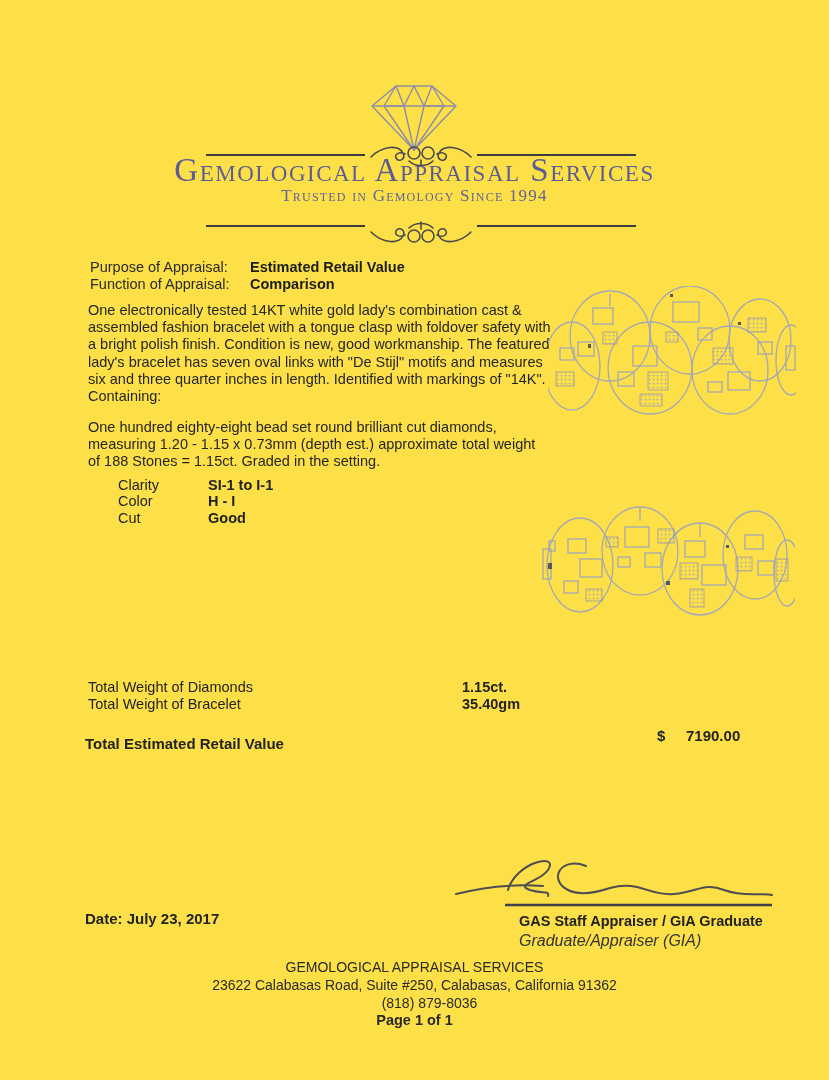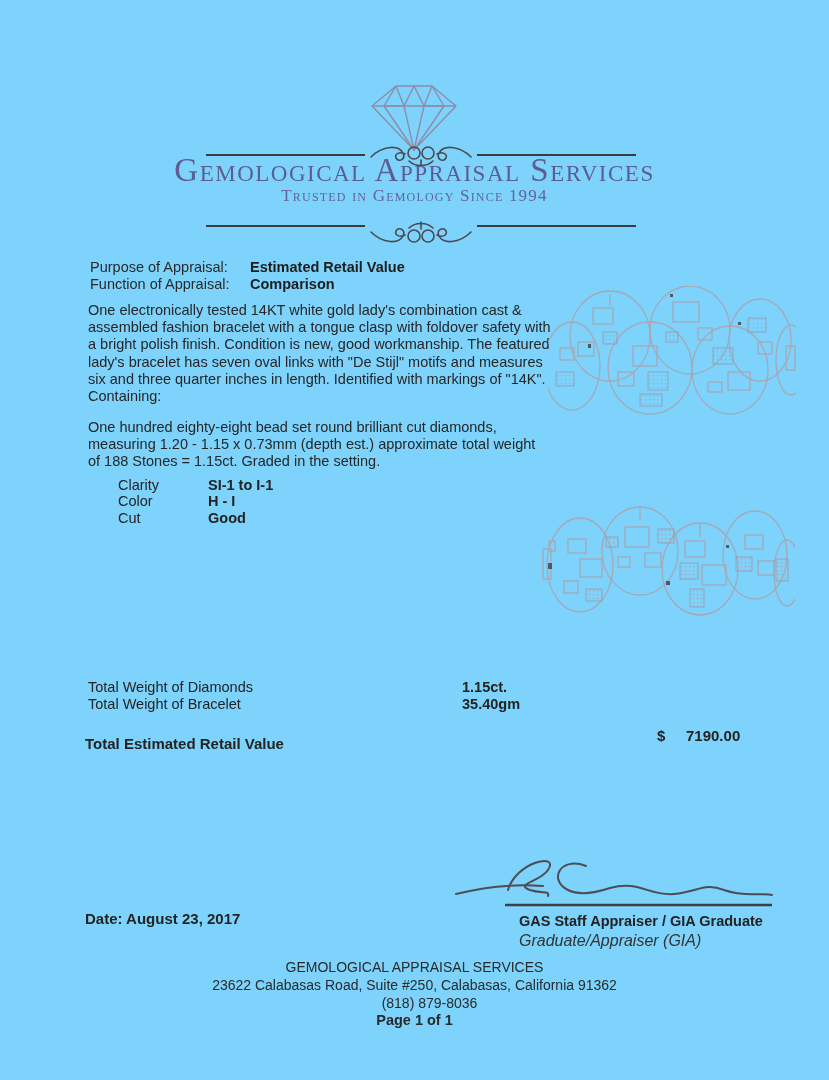--- a/index.html
+++ b/index.html
@@ -1,19 +1,19 @@
 <!DOCTYPE html>
 <html><head>
 <meta charset="utf-8">
 <style>
   html,body{margin:0;padding:0;background:#ffffff;}
   .page{
     position:relative;
     width:829px;height:1080px;
-    background:#7dd3fc;
+    background:#fde047;
     font-family:"Liberation Sans", sans-serif;
     color:#232323;
     overflow:hidden;
   }
   
   .logo-diamond{position:absolute;left:366px;top:80px;}
   .rule-row{position:absolute;left:206px;width:430px;display:flex;align-items:center;}
   .rule-row .line{flex:1;height:0;border-top:2px solid #3c3c40;}
   .rule-top{top:141px;}
   .rule-bottom{top:204px;}
@@ -223,21 +223,21 @@
 
   <svg class="signature" width="330" height="62" viewBox="0 0 330 62">
     <g fill="none" stroke="#4d4d52" stroke-width="2" stroke-linecap="round">
       <path d="M8,44 C40,36 70,34 95,36"></path>
       <path d="M60,40 C68,12 112,2 100,20 C92,32 66,34 82,40 C94,44 102,40 100,46"></path>
       <path d="M138,16 C112,6 100,30 120,40 C132,46 150,42 162,38 C192,30 200,46 226,44 C250,42 256,32 276,40 C298,48 316,42 324,45"></path>
     </g>
     <line x1="57" y1="55" x2="324" y2="55" stroke="#3f3f44" stroke-width="2.4"></line>
   </svg>
 
-  <div class="date-line">Date: August 23, 2017</div>
+  <div class="date-line">Date: July 23, 2017</div>
   <div class="appraiser-title">GAS Staff Appraiser / GIA Graduate</div>
   <div class="appraiser-sub">Graduate/Appraiser (GIA)</div>
 
   <div class="footer-line f1">GEMOLOGICAL APPRAISAL SERVICES</div>
   <div class="footer-line f2">23622 Calabasas Road, Suite #250, Calabasas, California 91362</div>
   <div class="footer-line f3">(818) 879-8036</div>
   <div class="footer-line f4">Page 1 of 1</div>
 
 </div>
 

